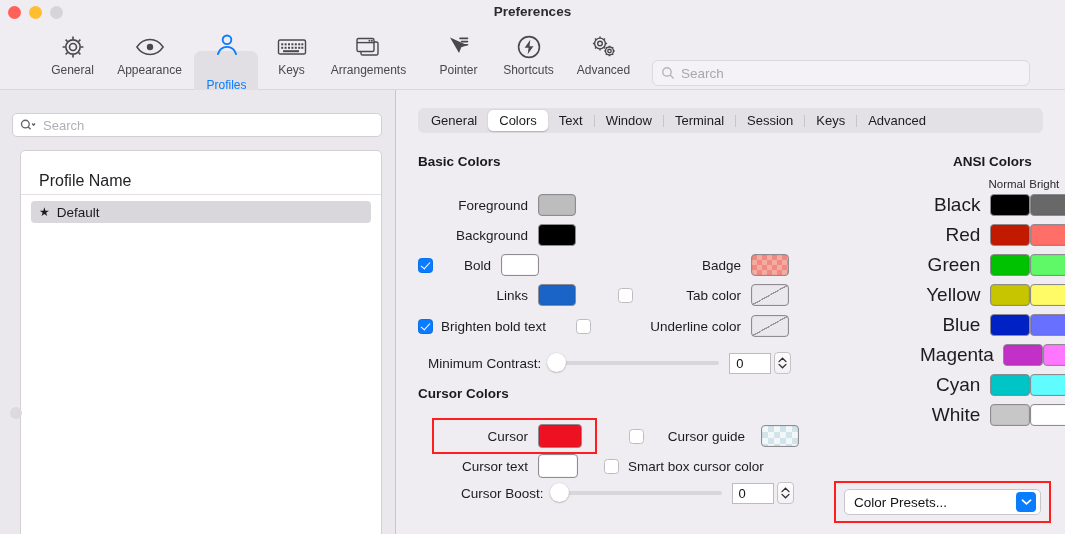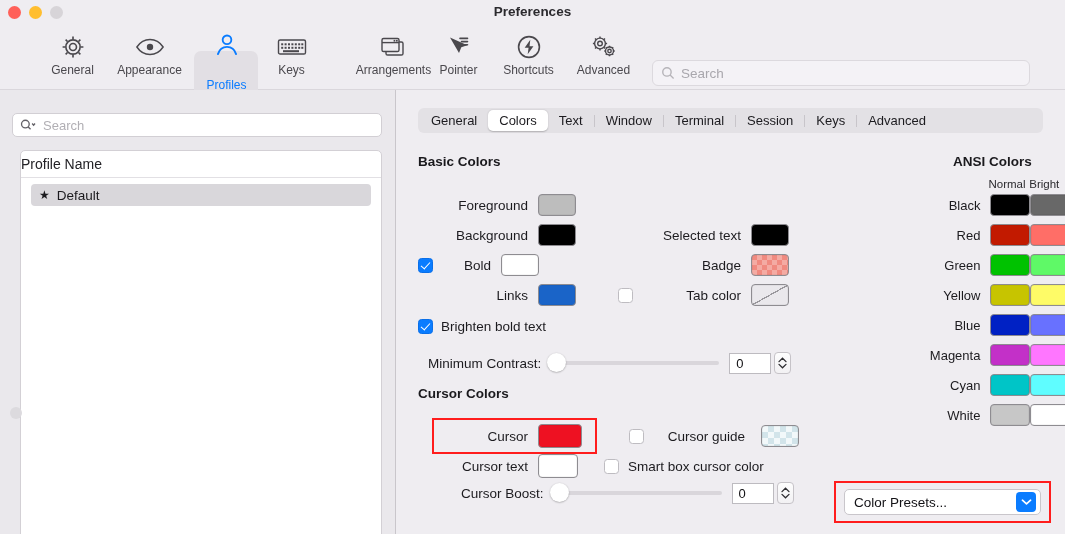--- a/index.html
+++ b/index.html
@@ -68,21 +68,21 @@
     background: #FFFFFF; border: 1px solid #D2CFD4; border-radius: 5px;
     display: flex; align-items: center; padding: 0 7px;
   }
   #sbsearch .ph { font-size: 13px; color: #B1AFB4; margin-left: 6px; }
   #profile-list {
     position: absolute; left: 20px; top: 60px; width: 362px; height: 440px;
     background: #FFFFFF; border: 1px solid #D3D0D5; border-radius: 5px; overflow: hidden;
   }
   #profile-header {
     height: 27px; border-bottom: 1px solid #E2E0E4; display: flex; align-items: center;
-    font-size: 14px; color: #232226;
+    padding-left: 18px; font-size: 16px; color: #232226; margin-top: 17px;
   }
   #profile-rows { padding: 6px 10px 0 10px; }
   .prow {
     height: 22px; display: flex; align-items: center; padding-left: 8px;
     border-radius: 4px; font-size: 13.5px; color: #1B1A1E;
   }
   .prow.selected { background: #D9D7DB; }
   .prow .star { margin-right: 7px; font-size: 12px; }
 
   #sb-divider { position: absolute; left: 395px; top: 90px; width: 1px; height: 444px; background: #C9C6CB; }
@@ -177,21 +177,21 @@
   
   .redbox { position: absolute; border: 2px solid #FF1D1D; }
   #hl-cursor  { left: 432px; top: 418px; width: 165px; height: 36px; }
   #hl-presets { left: 834px; top: 481px; width: 217px; height: 42px; }
 
   
   #ansi { position: absolute; left: 524px; top: 88px; width: 150px; }
   #ansi .colhdr { display: flex; font-size: 11.5px; color: #2B2A2E; }
   #ansi .colhdr .h { width: 50px; text-align: left; }
   #ansi .arow { display: flex; align-items: center; height: 30px; }
-  #ansi .an { width: 84px; text-align: right; padding-right: 9px; font-size: 13px; color: #1C1B1F; }
+  #ansi .an { width: 84px; text-align: right; padding-right: 9px; font-size: 19px; color: #1C1B1F; }
   #ansi .cellwrap { width: 50px; display: flex; justify-content: center; }
   #ansi .swatch { width: 40px; height: 22px; }
 
   #presets {
     position: absolute; left: 844px; top: 489px; width: 197px; height: 26px;
     background: #FFFFFF; border: 1px solid #C9C6CB; border-radius: 5px;
     display: flex; align-items: center; padding: 0 4px 0 9px;
     font-size: 13.5px; color: #131216;
   }
   #presets .pchev {
@@ -268,21 +268,21 @@
             <rect x="17.8" y="9.8" width="2" height="2"></rect>
               <rect x="21.2" y="9.8" width="2" height="2"></rect>
             <rect x="24.3" y="9.8" width="2" height="2"></rect>
             <rect x="6" y="13.2" width="16" height="2"></rect>
           </g>
         </svg>
       </div>
       <div class="lbl">Keys</div>
     </div>
 
-    <div class="tbitem" style="left:393px">
+    <div class="tbitem" style="left:368px">
       <div class="ico">
         <svg width="28" height="22" viewBox="0 0 28 22" fill="none" stroke="#4A484D" stroke-width="1.4">
           <rect x="6" y="6" width="17" height="13" rx="1.6" fill="#EFEDF1"></rect>
           <rect x="2" y="2.5" width="17" height="13" rx="1.6" fill="#EFEDF1"></rect>
           <path d="M2 6.6h17"></path>
           <g fill="#4A484D" stroke="none">
             <rect x="13.6" y="3.9" width="1.7" height="1.7"></rect>
               <rect x="16" y="3.9" width="1.7" height="1.7"></rect>
           </g>
         </svg>
@@ -399,31 +399,32 @@
     </div>
     <div class="crow" style="left:22px; top:193px;">
       <span class="cl" style="width:110px">Links</span>
       <span class="swatch" style="margin-left:10px; background:#1A64C8"></span>
     </div>
     <div class="crow" style="left:22px; top:224px;">
       <span class="cbox on"></span>
       <span class="cl" style="margin-left:8px">Brighten bold text</span>
     </div>
 
-    <div class="crow" style="left:235px; top:133px;">
-      <span class="cl" style="width:110px">Selected text</span>
-      <span class="swatch" style="margin-left:10px; background:#000000"></span>
-    </div>
     <div class="crow" style="left:235px; top:163px;">
       <span class="cl" style="width:110px">Badge</span>
       <span class="swatch badge" style="margin-left:10px"></span>
     </div>
     <div class="crow" style="left:222px; top:193px;">
       <span class="cbox"></span>
       <span class="cl" style="width:100px; margin-left:8px">Tab color</span>
+      <span class="swatch null" style="margin-left:10px"></span>
+    </div>
+    <div class="crow" style="left:180px; top:224px;">
+      <span class="cbox"></span>
+      <span class="cl" style="width:142px; margin-left:8px">Underline color</span>
       <span class="swatch null" style="margin-left:10px"></span>
     </div>
 
     <div class="slider-row" style="left:32px; top:262px;">
       <span class="sl">Minimum Contrast:</span>
       <span class="track">
         <span class="knob"></span>
       </span>
       <span class="numfield">0</span>
       <span class="stepper">

